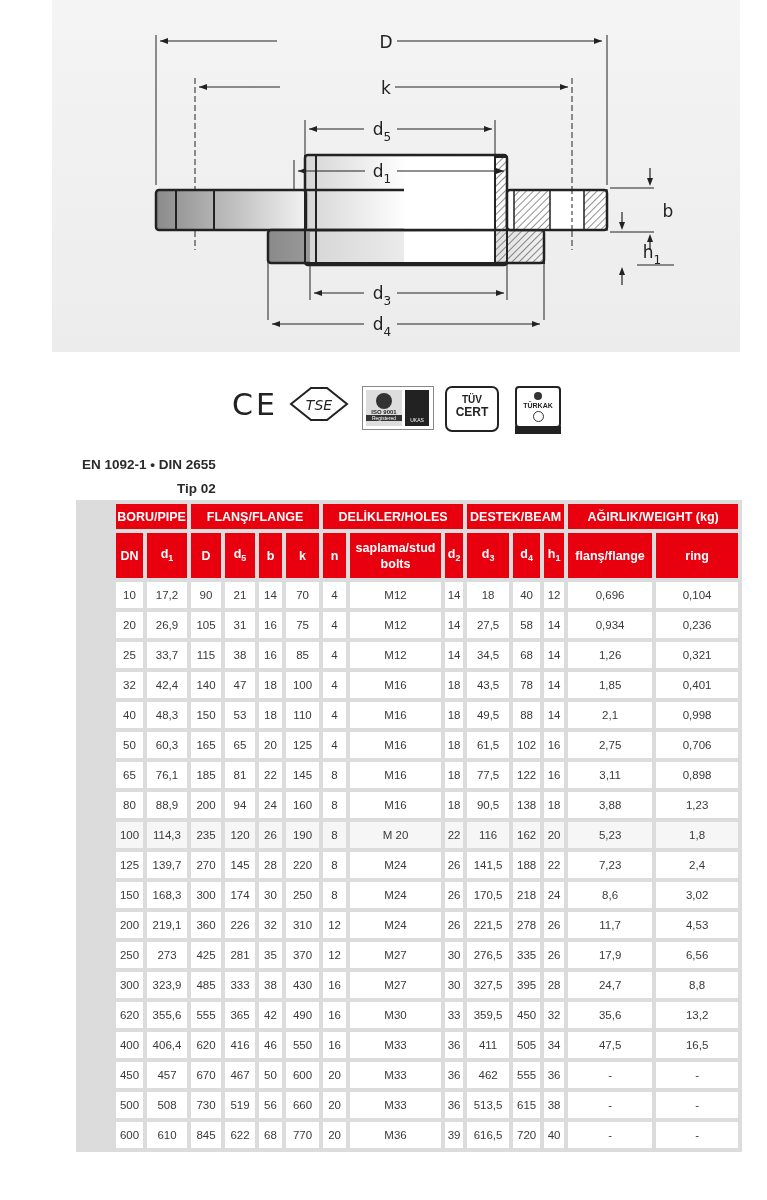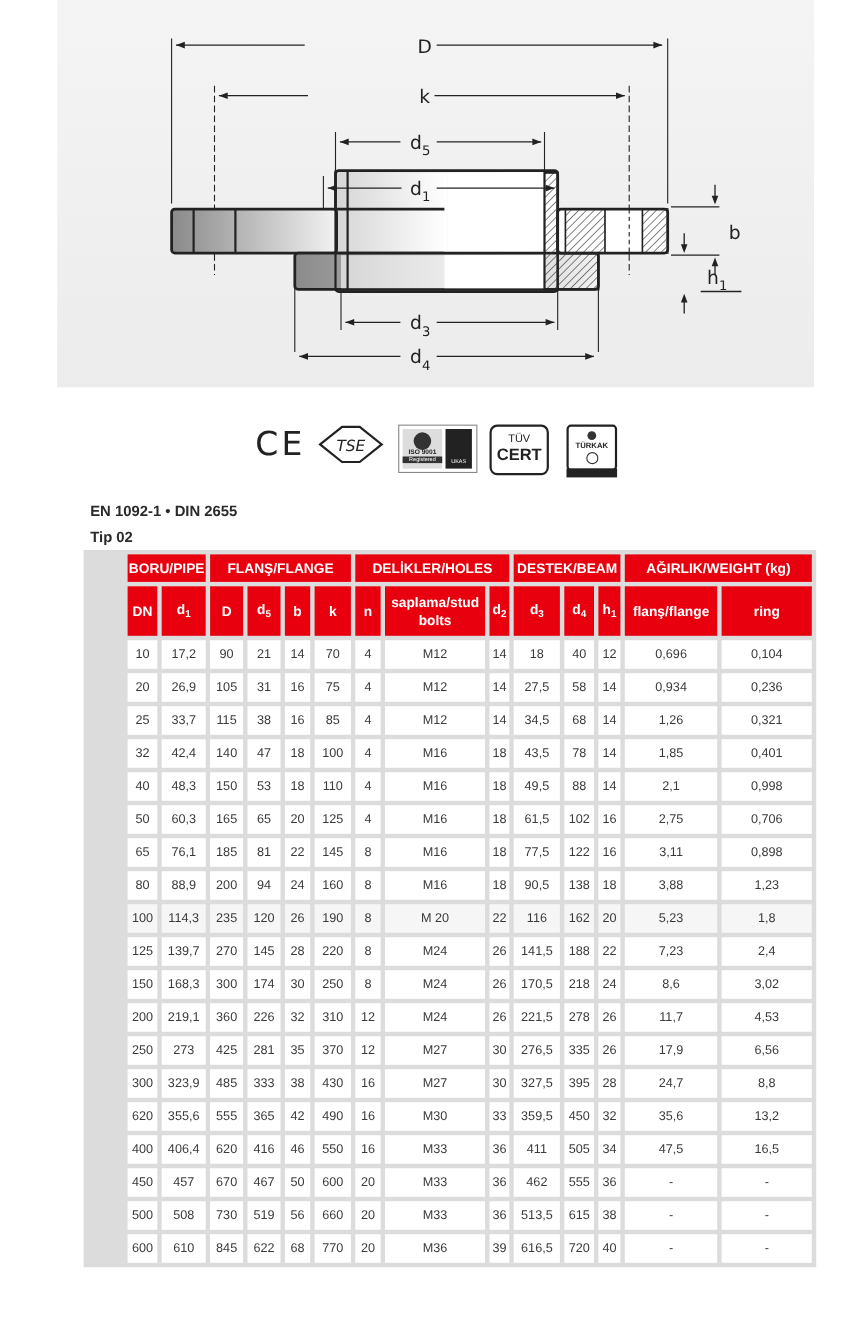--- a/index.html
+++ b/index.html
@@ -1,21 +1,21 @@
 <!DOCTYPE html>
 <html><head>
 <meta charset="utf-8">
 <style>
   html, body { margin:0; padding:0; background:#ffffff; }
   body { width:767px; height:1200px; position:relative; overflow:hidden; font-family:"Liberation Sans", sans-serif; }
   #drawing { position:absolute; left:52px; top:0; width:688px; height:352px; background:linear-gradient(#f4f4f4, #ececec); }
   #drawing svg { display:block; }
   #certs { position:absolute; left:225px; top:376px; width:345px; height:60px; }
   .cert { position:absolute; }
-  #titles { position:absolute; left:82px; top:456px; color:#2a2a2a; font-weight:bold; font-size:13.5px; }
+  #titles { position:absolute; left:82px; top:456px; color:#2a2a2a; font-weight:bold; font-size:13.5px;text-align:right; }
   #titles div { height:24px; line-height:18px; }
   #tbl { position:absolute; left:80px; top:500px; width:627px; border-collapse:separate; border-spacing:4px; background:#dcdcdc; table-layout:fixed; margin-left:-4px;padding-left:36px; }
   #tbl th { background:#e8000e; color:#fff; font-size:12.5px; font-weight:bold; text-align:center; padding:0; }
   #tbl tr.grp th { height:25px; }
   #tbl tr.sub th { height:45px; line-height:16px; }
   #tbl td { background:#fff; color:#3a3a3a; font-size:11.5px; text-align:center; height:26px; padding:0; }
   #tbl tr.alt td { background:#f6f6f6; }
   sub { font-size:9px; vertical-align:-3px; }
 </style>
 </head>
@@ -139,22 +139,22 @@
   </div>
   <div class="cert" style="left:137px;top:10px;width:70px;height:42px;border:1px solid #888;background:#fff;">
     <div style="position:absolute;left:3px;top:3px;width:36px;height:36px;background:#ddd;text-align:center;">
       <div style="width:16px;height:16px;border-radius:50%;background:#333;margin:3px auto 0;"></div>
       <div style="font-size:6px;color:#222;font-weight:bold;">ISO 9001</div>
       <div style="font-size:5px;background:#333;color:#fff;">Registered</div>
     </div>
     <div style="position:absolute;left:42px;top:3px;width:24px;height:36px;background:#222;color:#fff;font-size:5px;text-align:center;line-height:60px;">UKAS</div>
   </div>
   <div class="cert" style="left:220px;top:10px;width:50px;height:42px;border:2px solid #222;border-radius:7px;background:#fff;text-align:center;">
-    <div style="font-size:10px;font-weight:normal;margin-top:6px;color:#222;">TÜV</div>
-    <div style="font-size:15px;font-weight:bold;color:#222;">CERT</div>
+    <div style="font-size:10px;font-weight:bold;margin-top:6px;color:#222;">TÜV</div>
+    <div style="font-size:12px;font-weight:bold;color:#222;">CERT</div>
   </div>
   <div class="cert" style="left:290px;top:10px;width:42px;height:38px;border:2px solid #222;border-radius:4px;background:#fff;text-align:center;">
     <div style="width:8px;height:8px;border-radius:50%;background:#333;margin:4px auto 2px;"></div>
     <div style="font-size:7px;font-weight:bold;color:#222;">TÜRKAK</div>
     <div style="width:9px;height:9px;border:1px solid #333;border-radius:50%;margin:2px auto 0;"></div>
   </div>
   <div class="cert" style="left:290px;top:50px;width:46px;height:8px;background:#222;"></div>
 </div>
 
 <div id="titles">

